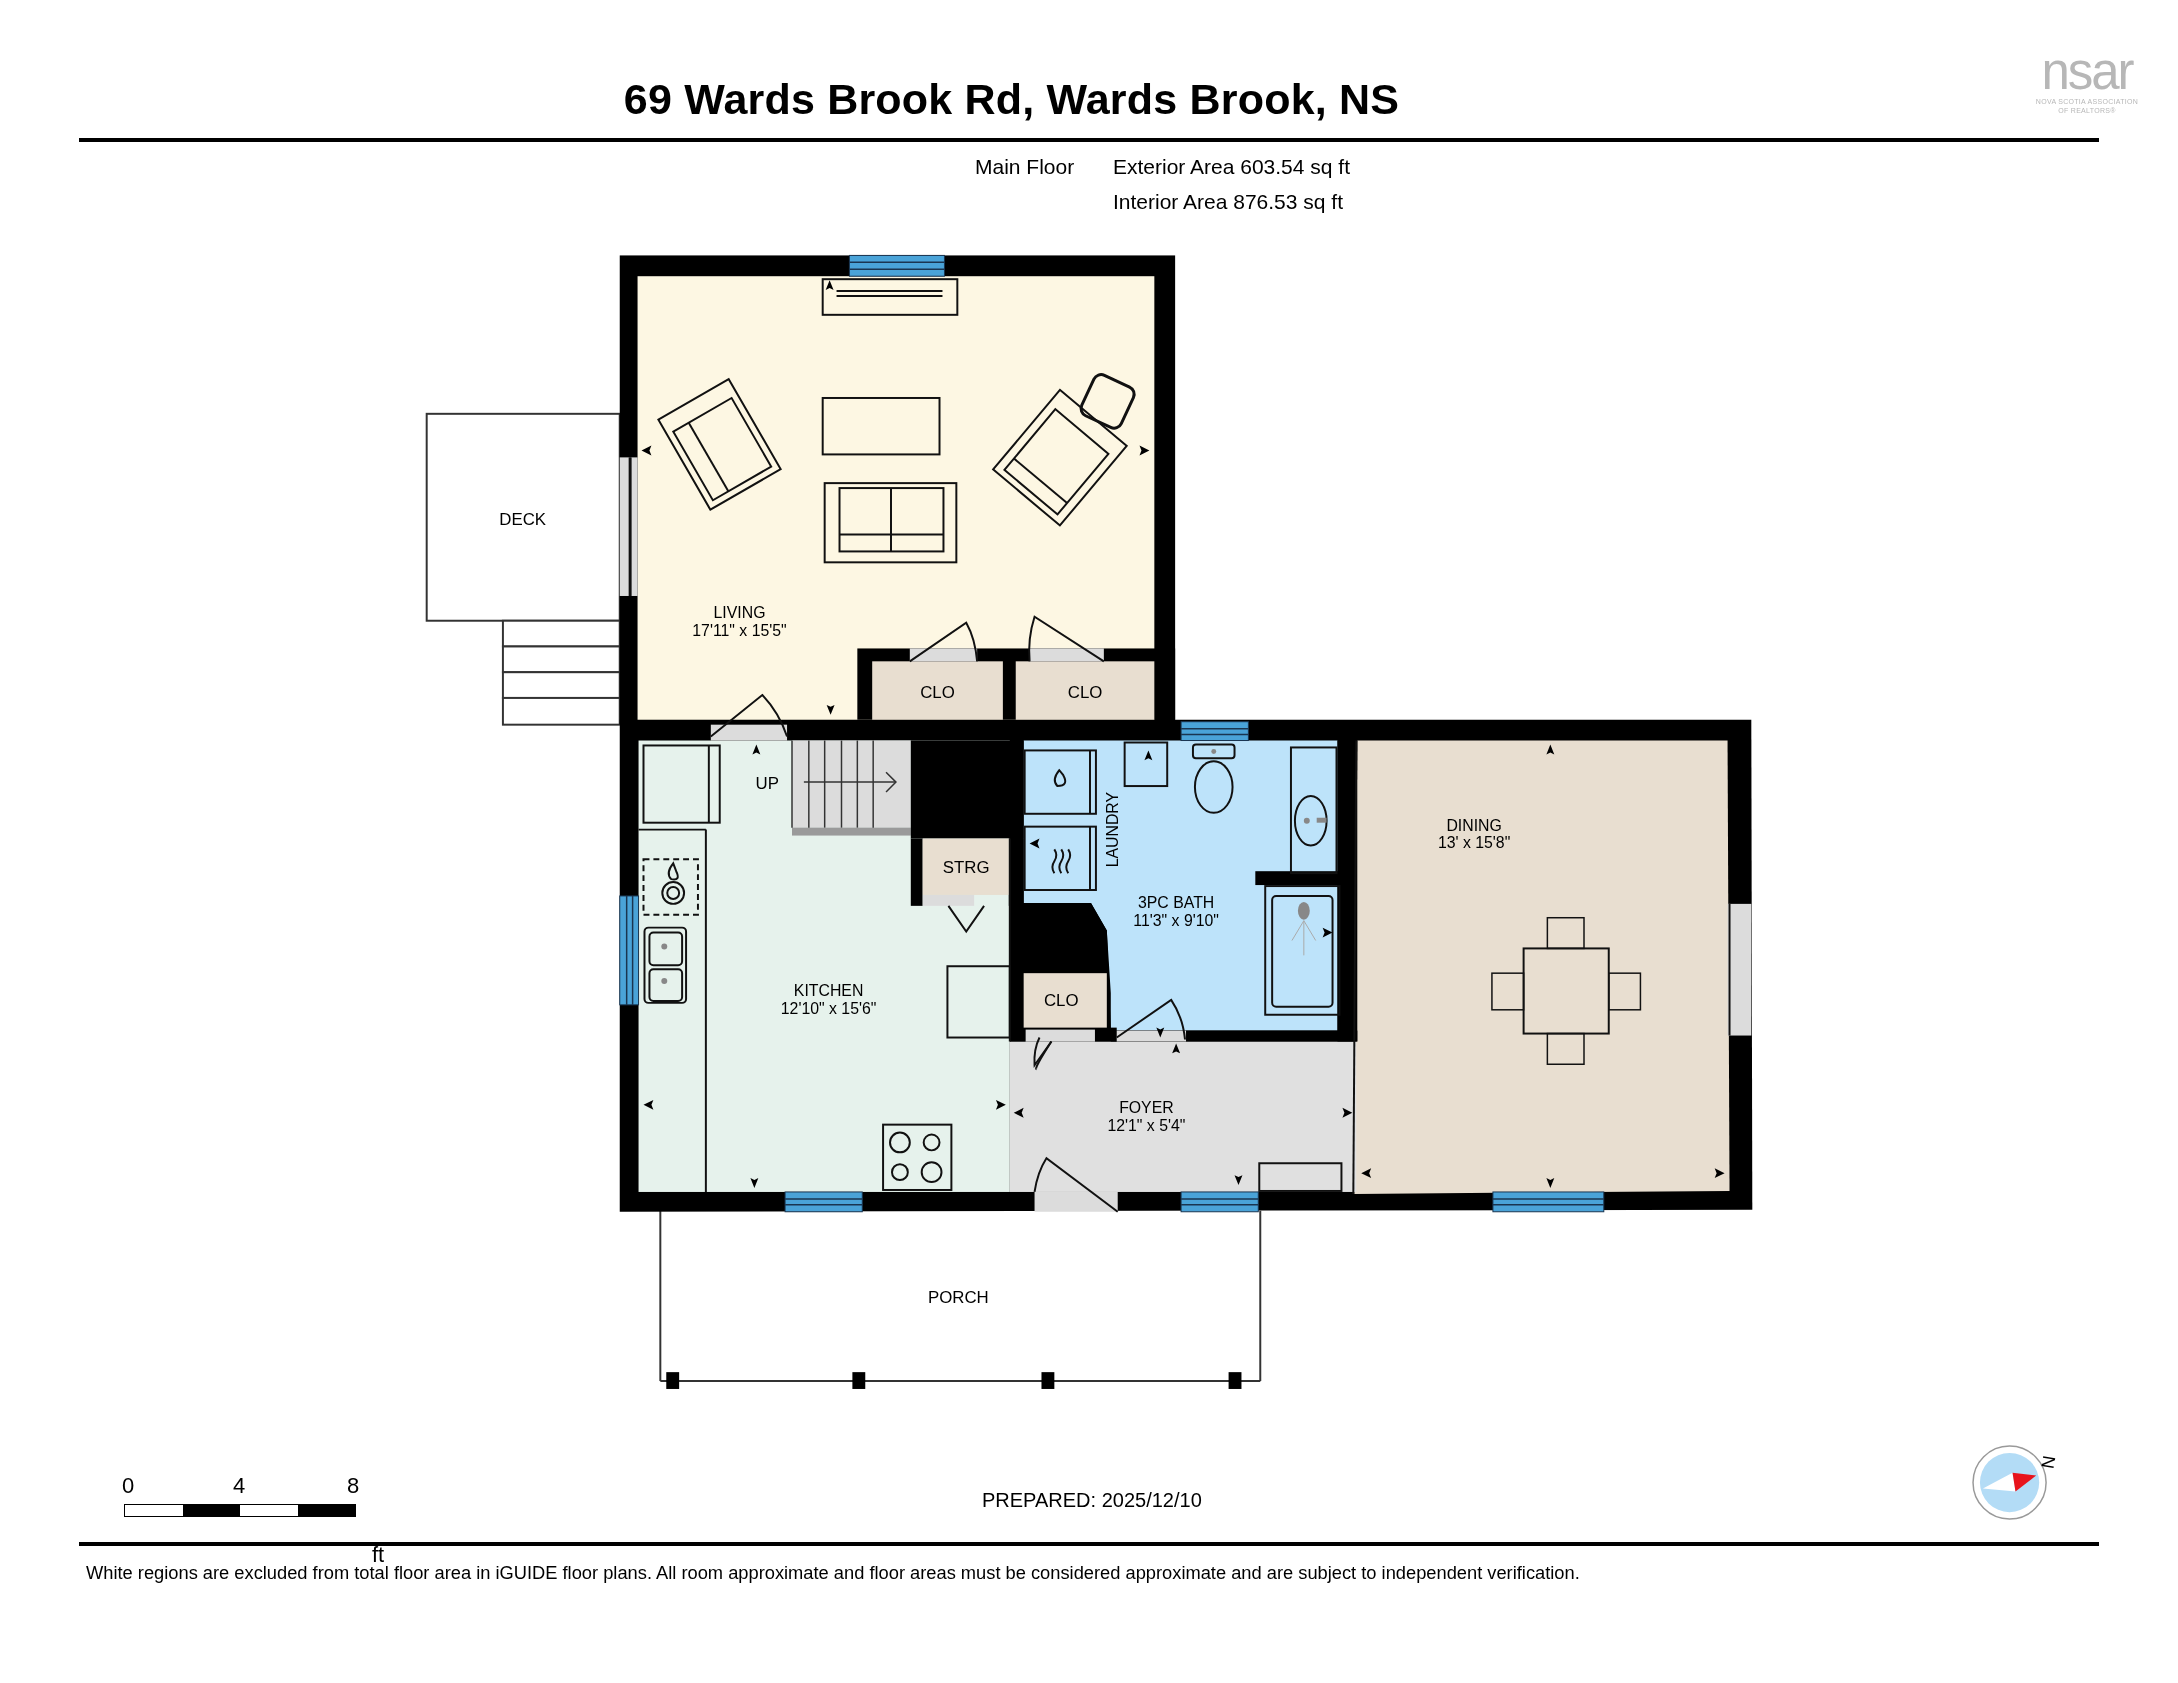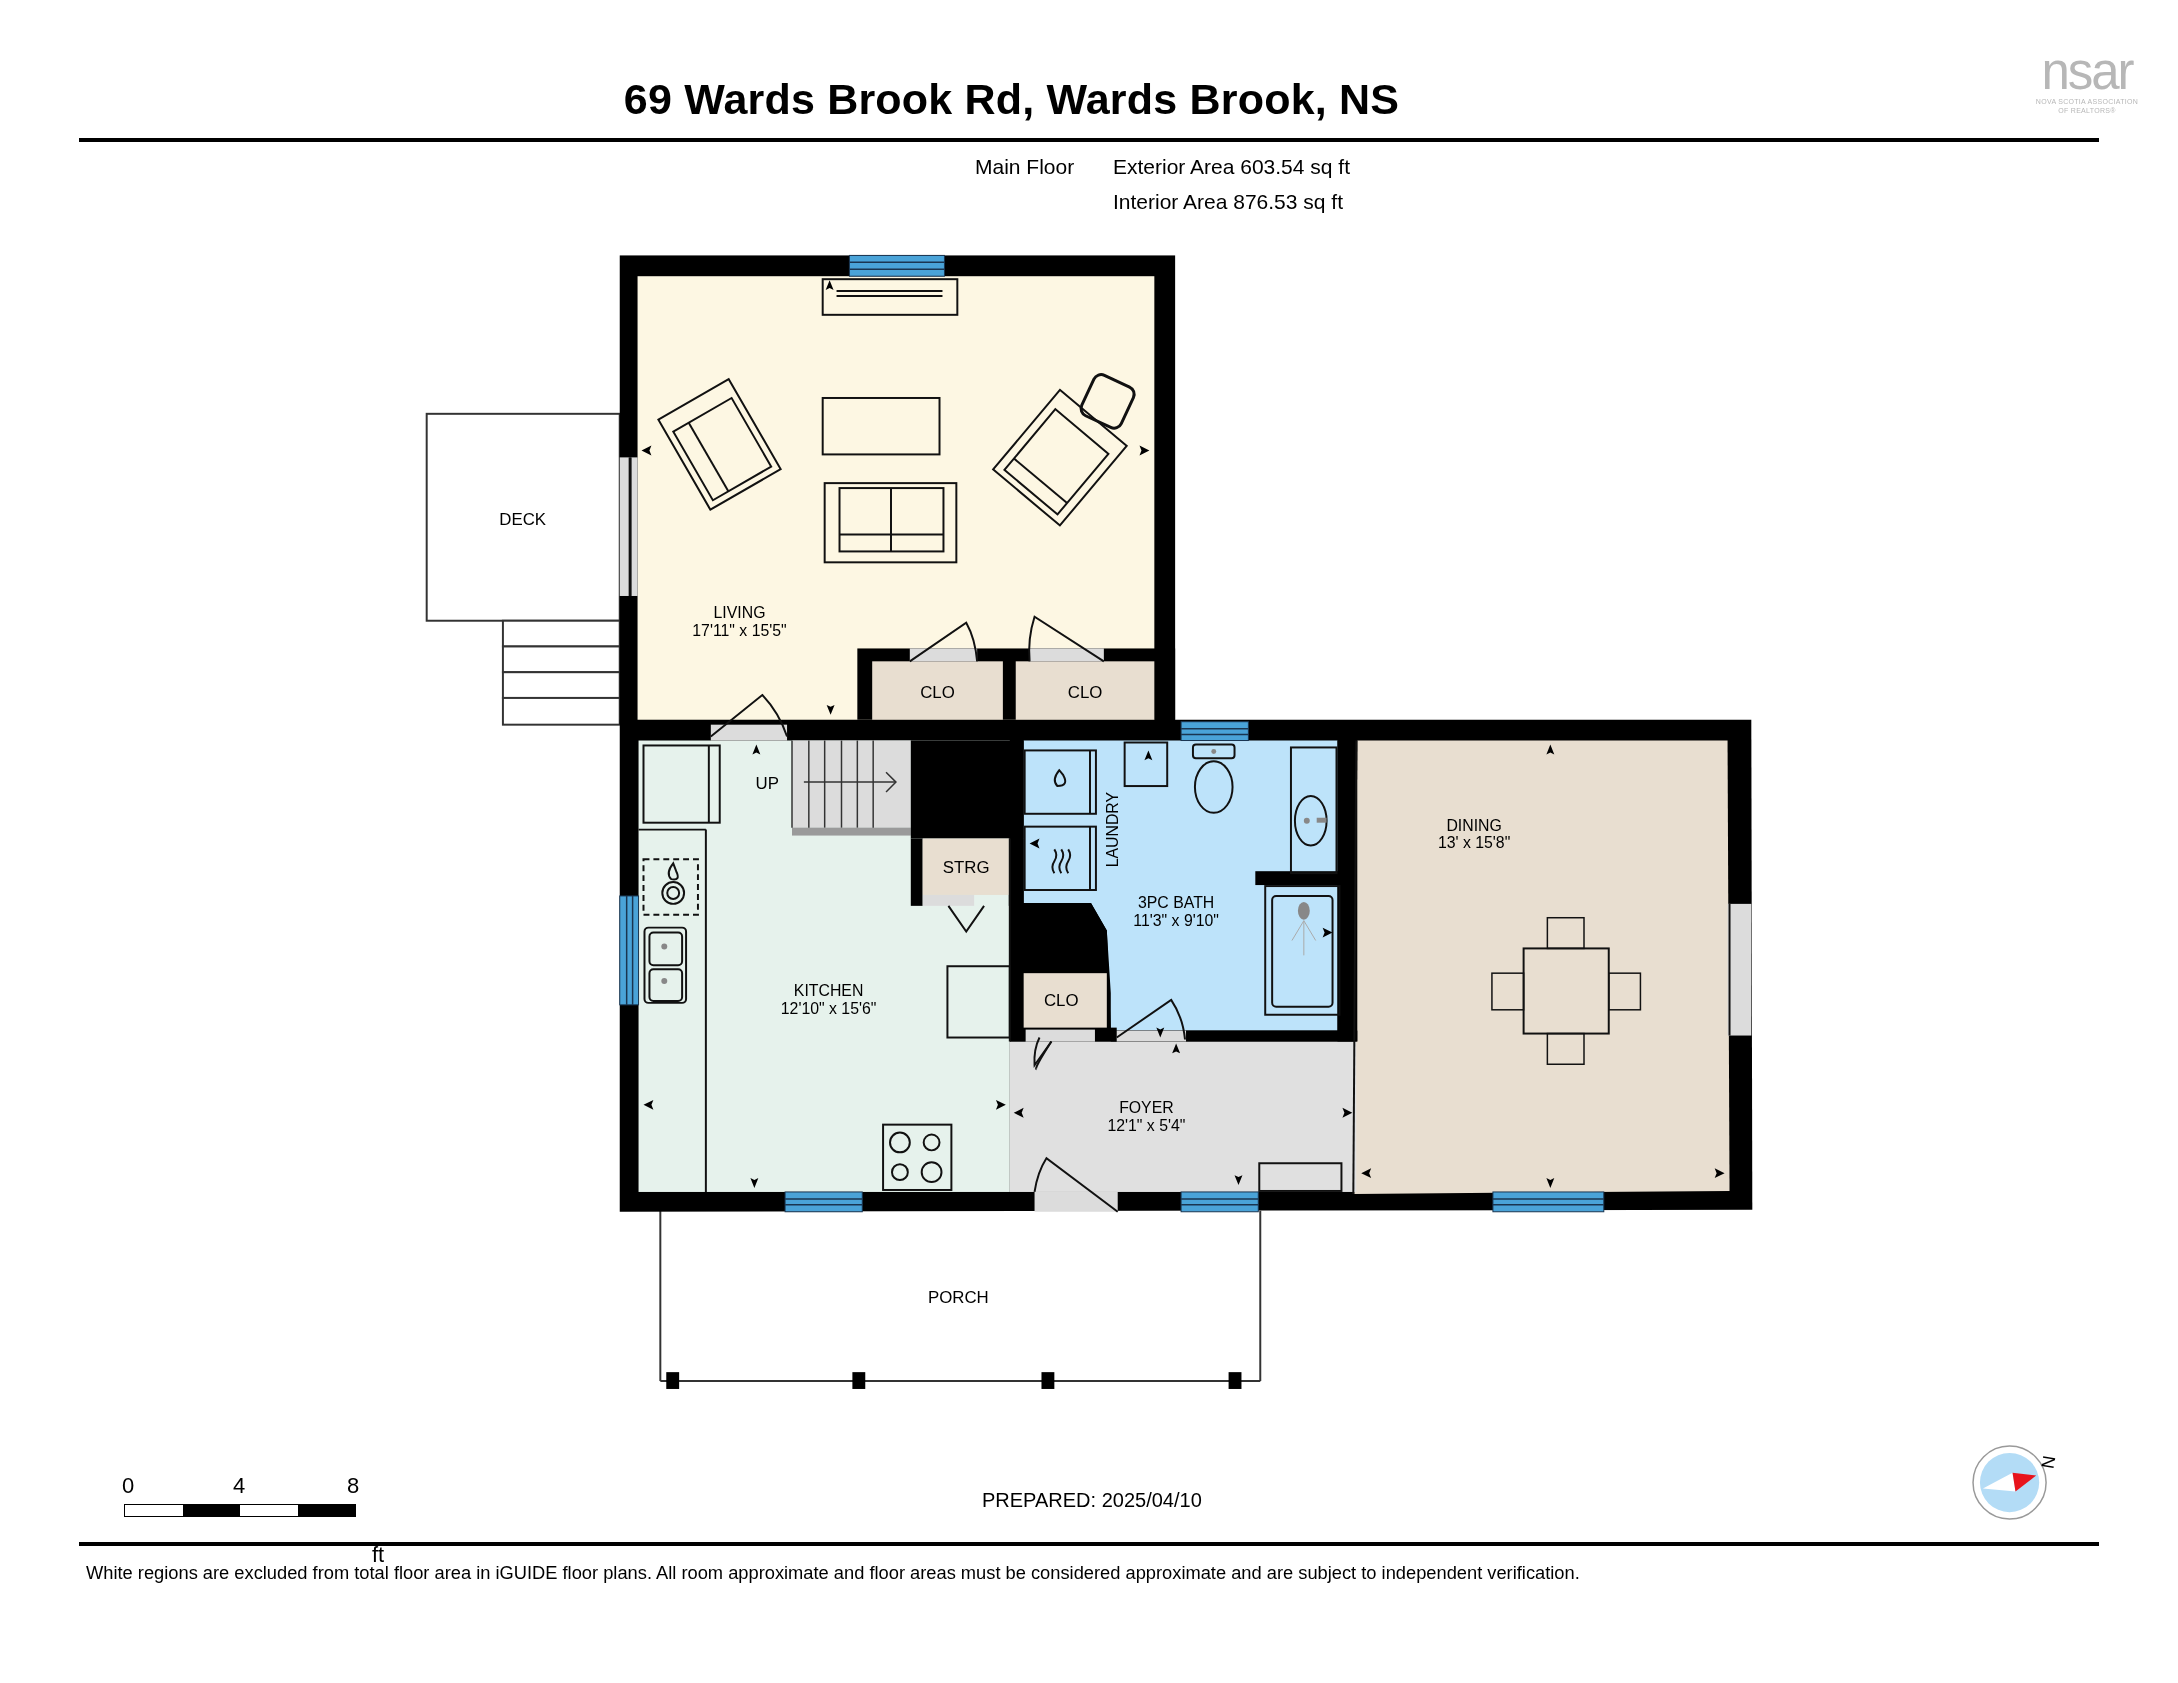--- a/index.html
+++ b/index.html
@@ -297,21 +297,21 @@
   </div>
   <div class="bar">
     <div></div>
       <div class="blk"></div>
       <div></div>
       <div class="blk"></div>
   </div>
   <span class="unit">ft</span>
 </div>
 
-<div class="prepared">PREPARED: 2025/04/10</div>
+<div class="prepared">PREPARED: 2025/12/10</div>
 
 <svg class="compass" width="89" height="79" viewBox="0 0 90 80">
   <circle cx="40" cy="40" r="37" fill="#fff" stroke="#999" stroke-width="1.5"></circle>
   <circle cx="40" cy="40" r="30" fill="#b3dcf6"></circle>
   <polygon points="13,46 43,30 46,49" fill="#fff"></polygon>
   <polygon points="43,30 67,33 46,49" fill="#e8141c"></polygon>
   <text x="76" y="27" font-size="18" font-family="Liberation Sans, sans-serif" transform="rotate(-80 80 22)">N</text>
 </svg>
 
 <div class="rule bottom"></div>

